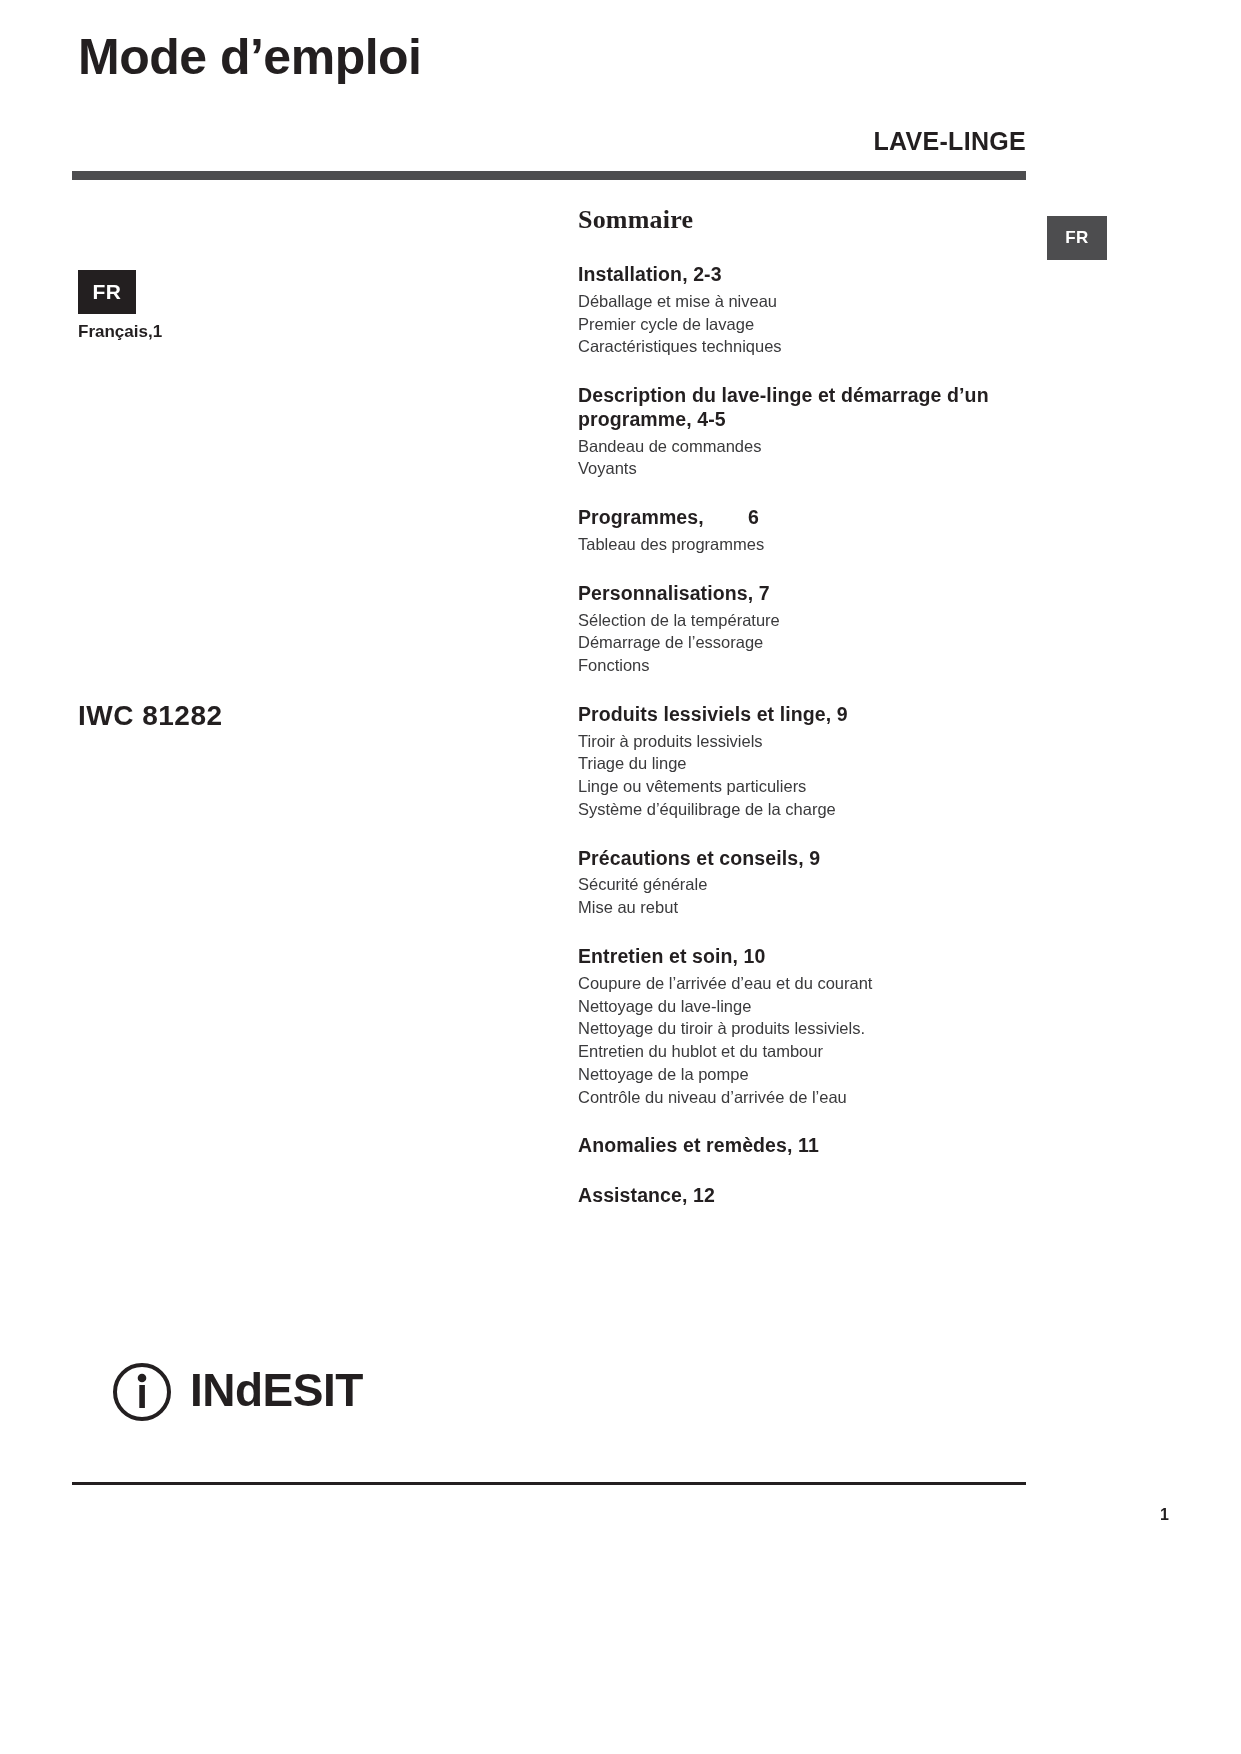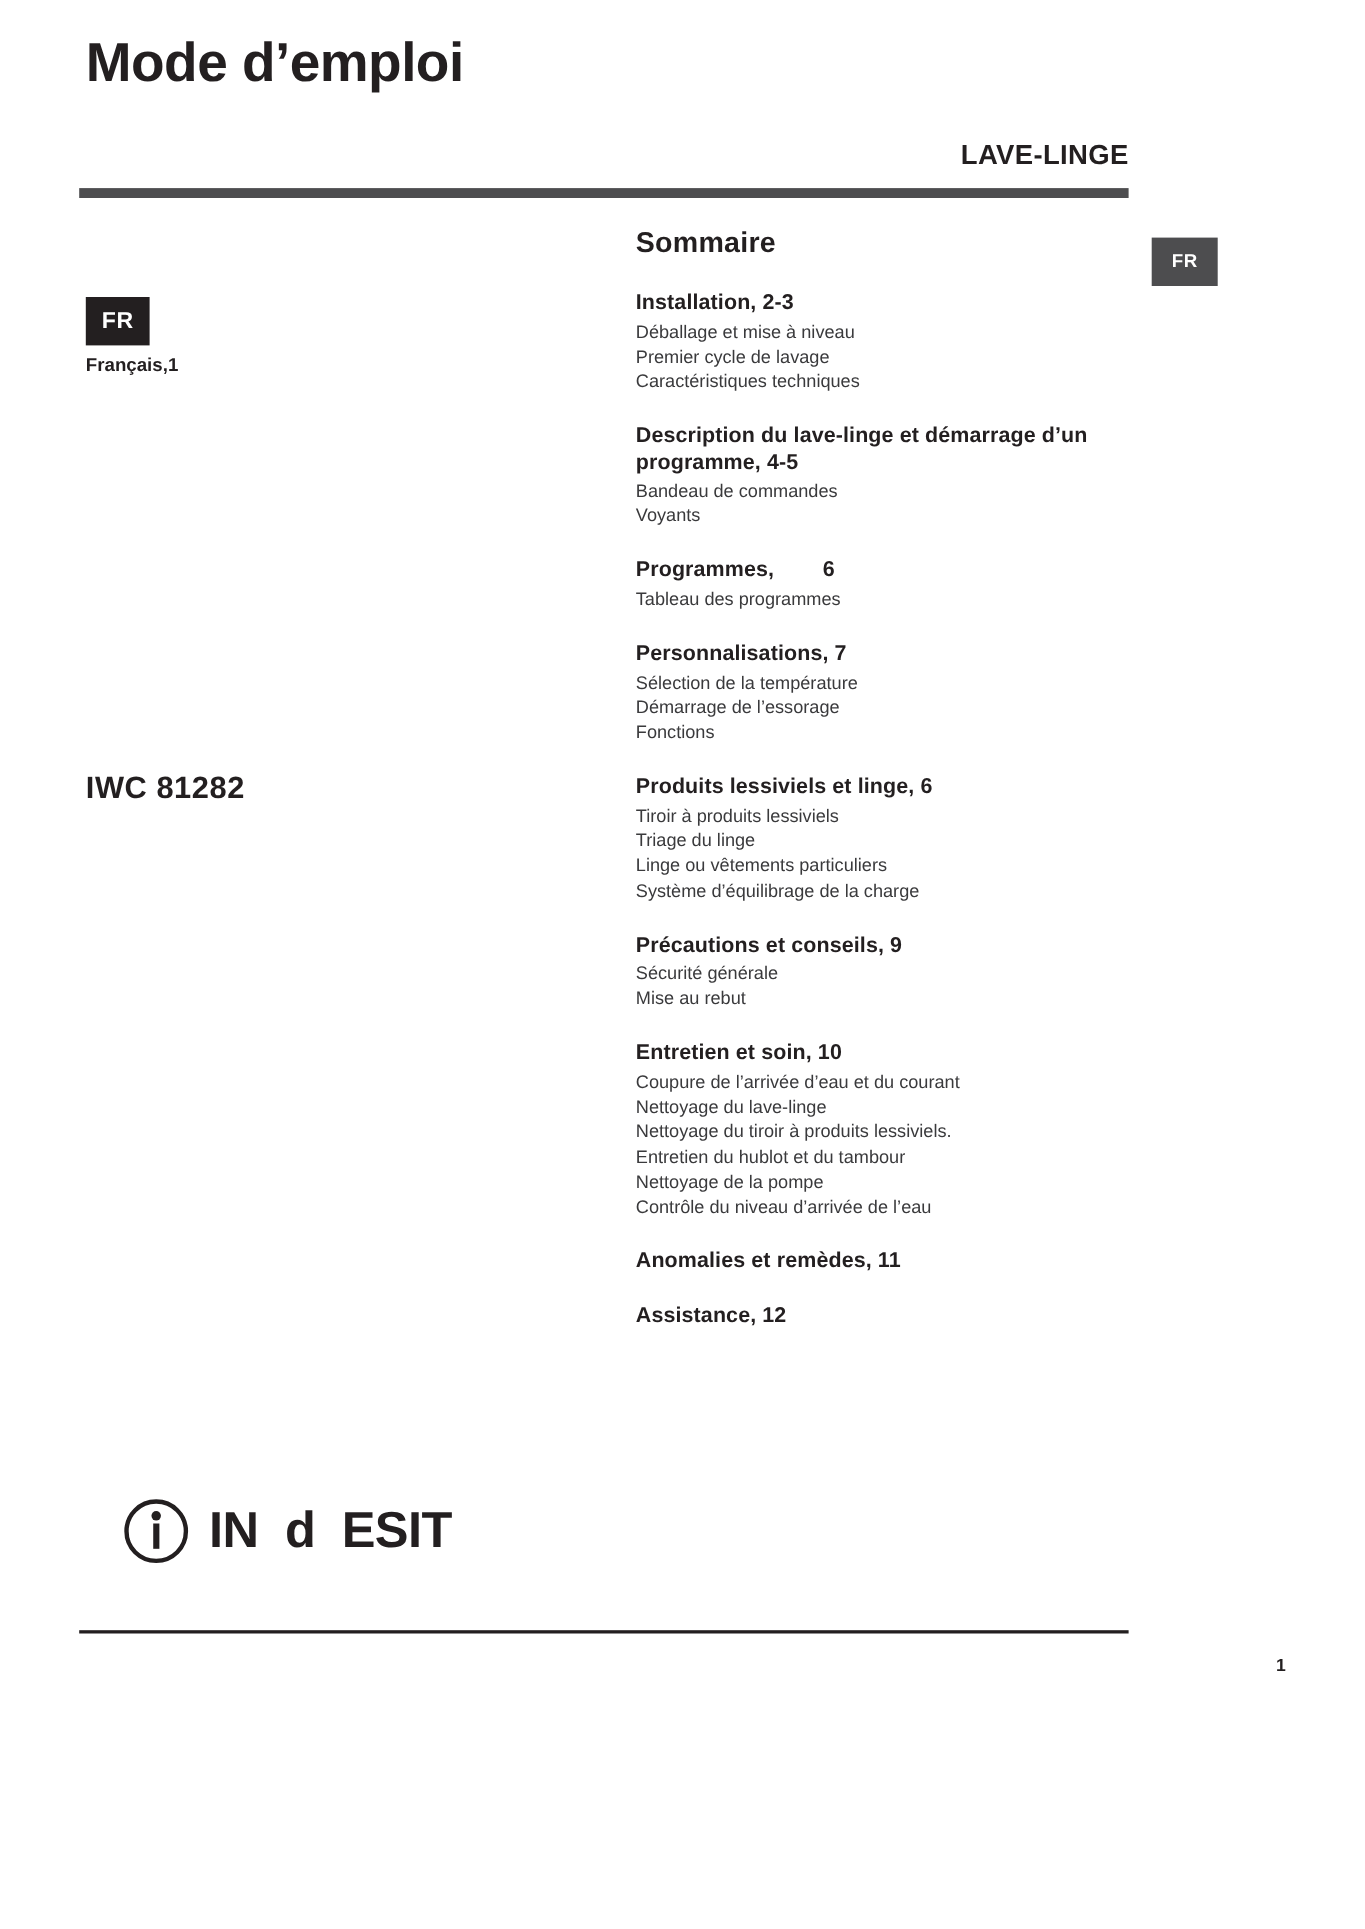--- a/index.html
+++ b/index.html
@@ -151,20 +151,21 @@
     top: 205px;
     width: 452px;
   }
 
   .toc-title {
     font-size: 26px;
     font-weight: bold;
     color: #231f20;
     margin: 0 0 28px 0;
     letter-spacing: 0.2px;
+    font-family: Liberation Serif, serif;
   }
 
   .toc-section {
     margin-bottom: 26px;
   }
 
   .toc-heading {
     font-size: 19.5px;
     font-weight: bold;
     color: #231f20;
@@ -212,21 +213,21 @@
   <div class="model">IWC 81282</div>
 
   <div class="logo">
     <span class="logo-mark">
       <svg width="64" height="64" viewBox="0 0 64 64" aria-hidden="true">
         <circle cx="32" cy="34" r="27" fill="none" stroke="#231f20" stroke-width="4"></circle>
         <circle cx="32" cy="20" r="4.3" fill="#231f20"></circle>
         <rect x="29.3" y="27" width="5.6" height="23" fill="#231f20"></rect>
       </svg>
     </span>
-    <span class="logo-word" style="display:flex;align-items:baseline;gap:24px;">
+    <span class="logo-word" style="display:flex;align-items:baseline;">
       <span class="cap">IN</span>
         <span style="text-transform:lowercase;">D</span>
         <span class="cap">ESIT</span>
     </span>
   </div>
 
   <div class="toc">
     <div class="toc-title">Sommaire</div>
     <div id="toc-sections">
         <div class="toc-section">
@@ -244,21 +245,21 @@
           <div class="toc-heading">Programmes,        6</div>
           <div class="toc-item">Tableau des programmes</div>
         </div>
         <div class="toc-section">
           <div class="toc-heading">Personnalisations, 7</div>
           <div class="toc-item">Sélection de la température</div>
           <div class="toc-item">Démarrage de l’essorage</div>
           <div class="toc-item">Fonctions</div>
         </div>
         <div class="toc-section">
-          <div class="toc-heading">Produits lessiviels et linge, 6</div>
+          <div class="toc-heading">Produits lessiviels et linge, 9</div>
           <div class="toc-item">Tiroir à produits lessiviels</div>
           <div class="toc-item">Triage du linge</div>
           <div class="toc-item">Linge ou vêtements particuliers</div>
           <div class="toc-item">Système d’équilibrage de la charge</div>
         </div>
         <div class="toc-section">
           <div class="toc-heading">Précautions et conseils, 9</div>
           <div class="toc-item">Sécurité générale</div>
           <div class="toc-item">Mise au rebut</div>
         </div>

